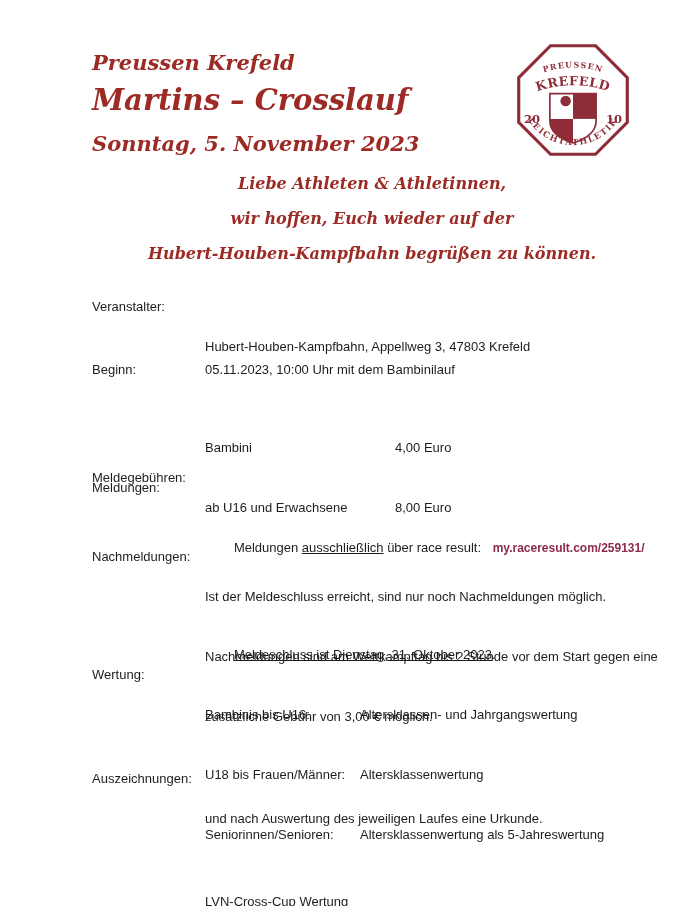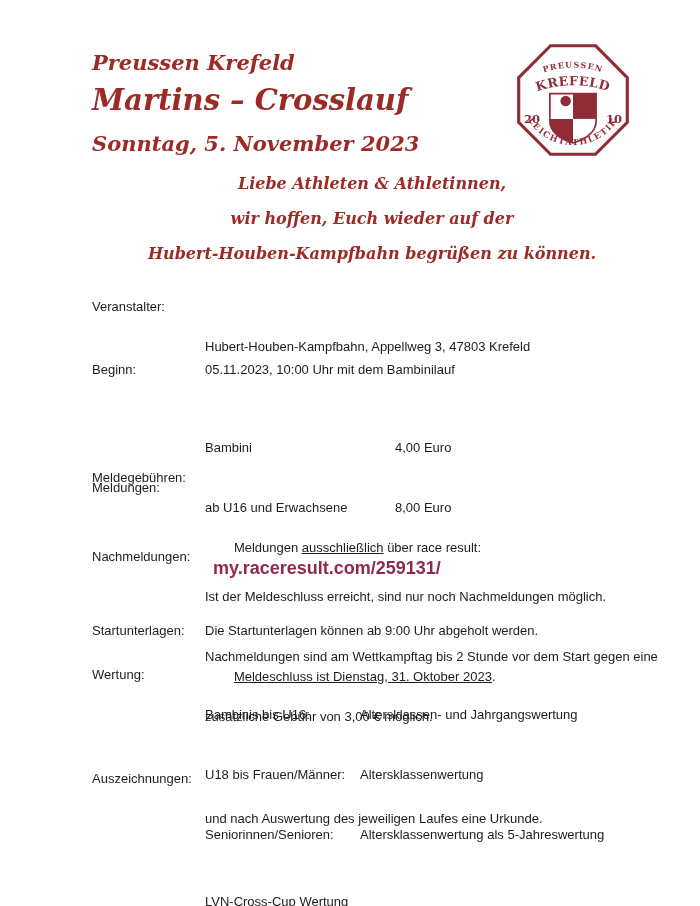--- a/index.html
+++ b/index.html
@@ -51,21 +51,21 @@
   .r-wertung{top:665px;}
   .r-auszeichnungen{top:769px;}
   .fee-row{display:flex;}
   .fee-row .cat{flex:0 0 190px;}
   .wertung-row{display:flex;}
   .wertung-row .grp{flex:0 0 155px;}
   .wertung-extra{margin-top:7px;}
   .u{text-decoration:underline;}
   .deadline-line{margin-top:7px;}
   .rr-link{
-    font-weight:bold;color:#8e2a4f;font-size:18px;
+    font-weight:bold;color:#8e2a4f;font-size:12px;
     margin-left:8px;text-decoration:none;cursor:pointer;
   }
 </style>
 </head>
 <body>
 
 <div class="page">
 
   <div class="hdr club">Preussen Krefeld</div>
   <div class="hdr event">Martins – Crosslauf</div>
@@ -145,24 +145,20 @@
 
   <div class="row r-nachmeldungen">
     <div class="label">Nachmeldungen:</div>
     <div class="content">
       <div>Ist der Meldeschluss erreicht, sind nur noch Nachmeldungen möglich.</div>
       <div>Nachmeldungen sind am Wettkampftag bis 2 Stunde vor dem Start gegen eine</div>
       <div>zusätzliche Gebühr von 3,00 € möglich.</div>
     </div>
   </div>
 
-  <div class="row r-startunterlagen">
-    <div class="label">Startunterlagen:</div>
-    <div class="content">Die Startunterlagen können ab 9:00 Uhr abgeholt werden.</div>
-  </div>
 
   <div class="row r-wertung">
     <div class="label">Wertung:</div>
     <div class="content">
       <div class="wertung-row">
         <span class="grp">Bambinis bis U16:</span>
         <span class="desc">Altersklassen- und Jahrgangswertung</span>
       </div>
       <div class="wertung-row">
         <span class="grp">U18 bis Frauen/Männer:</span>

